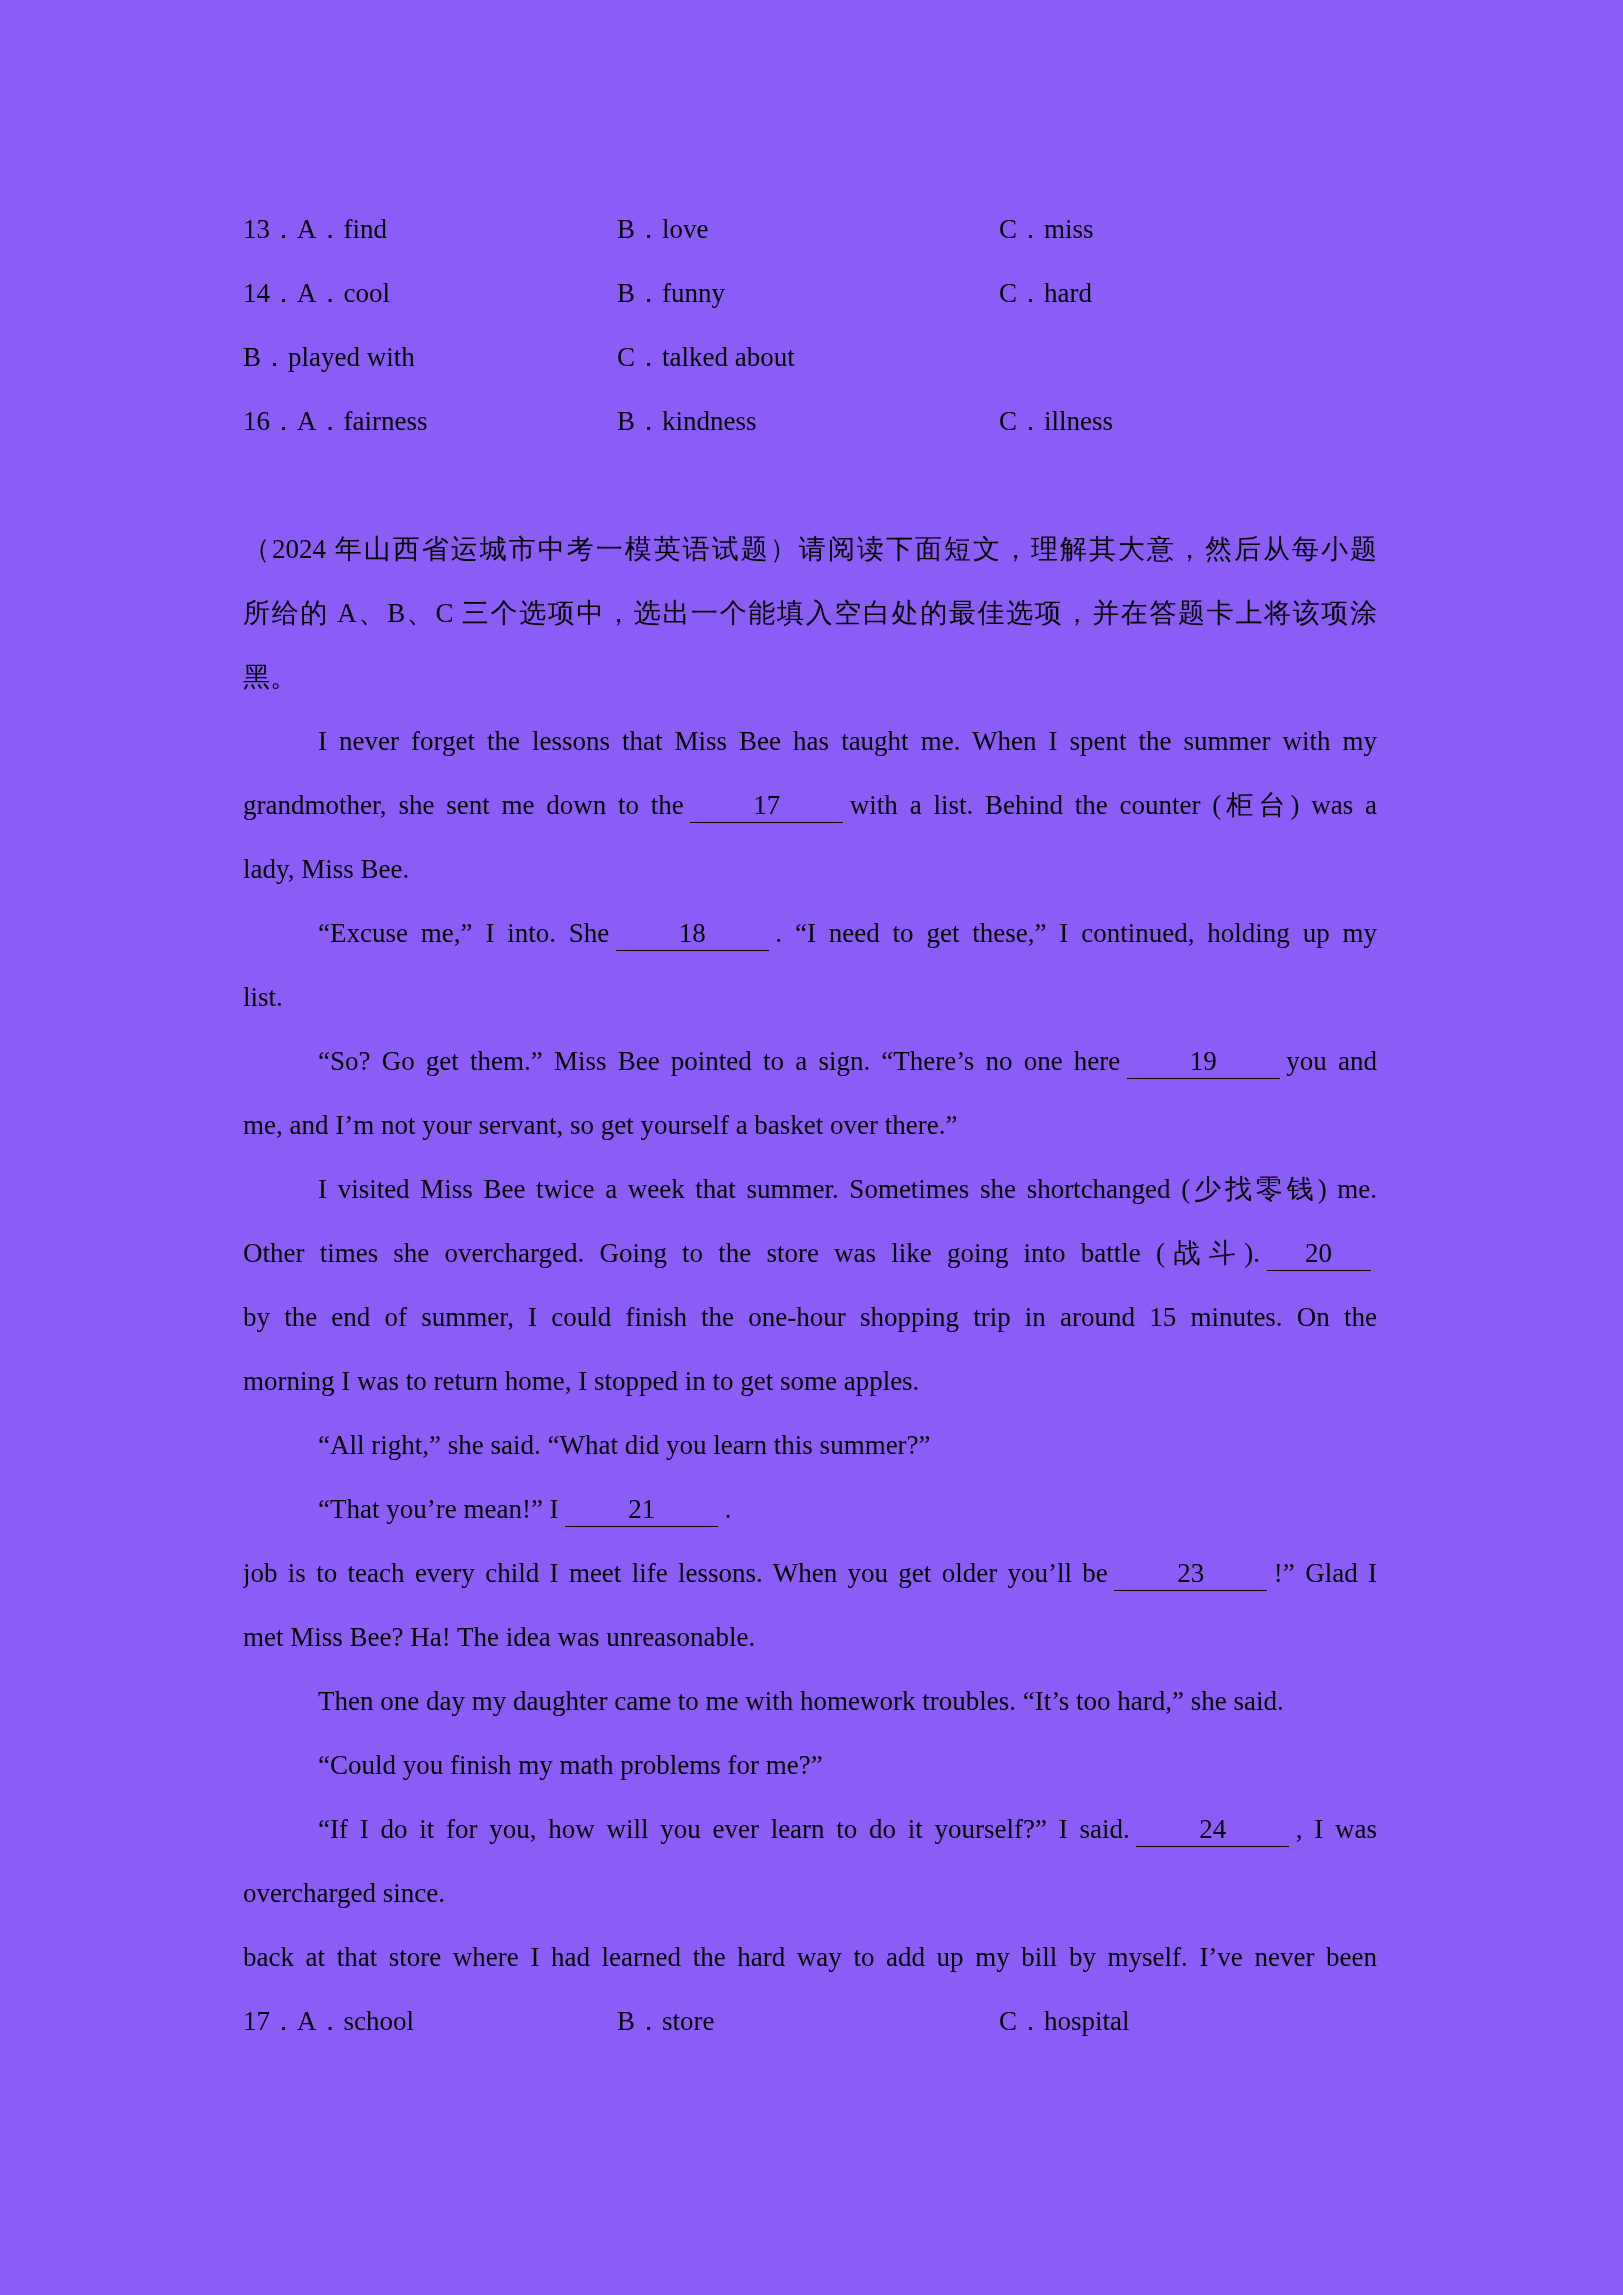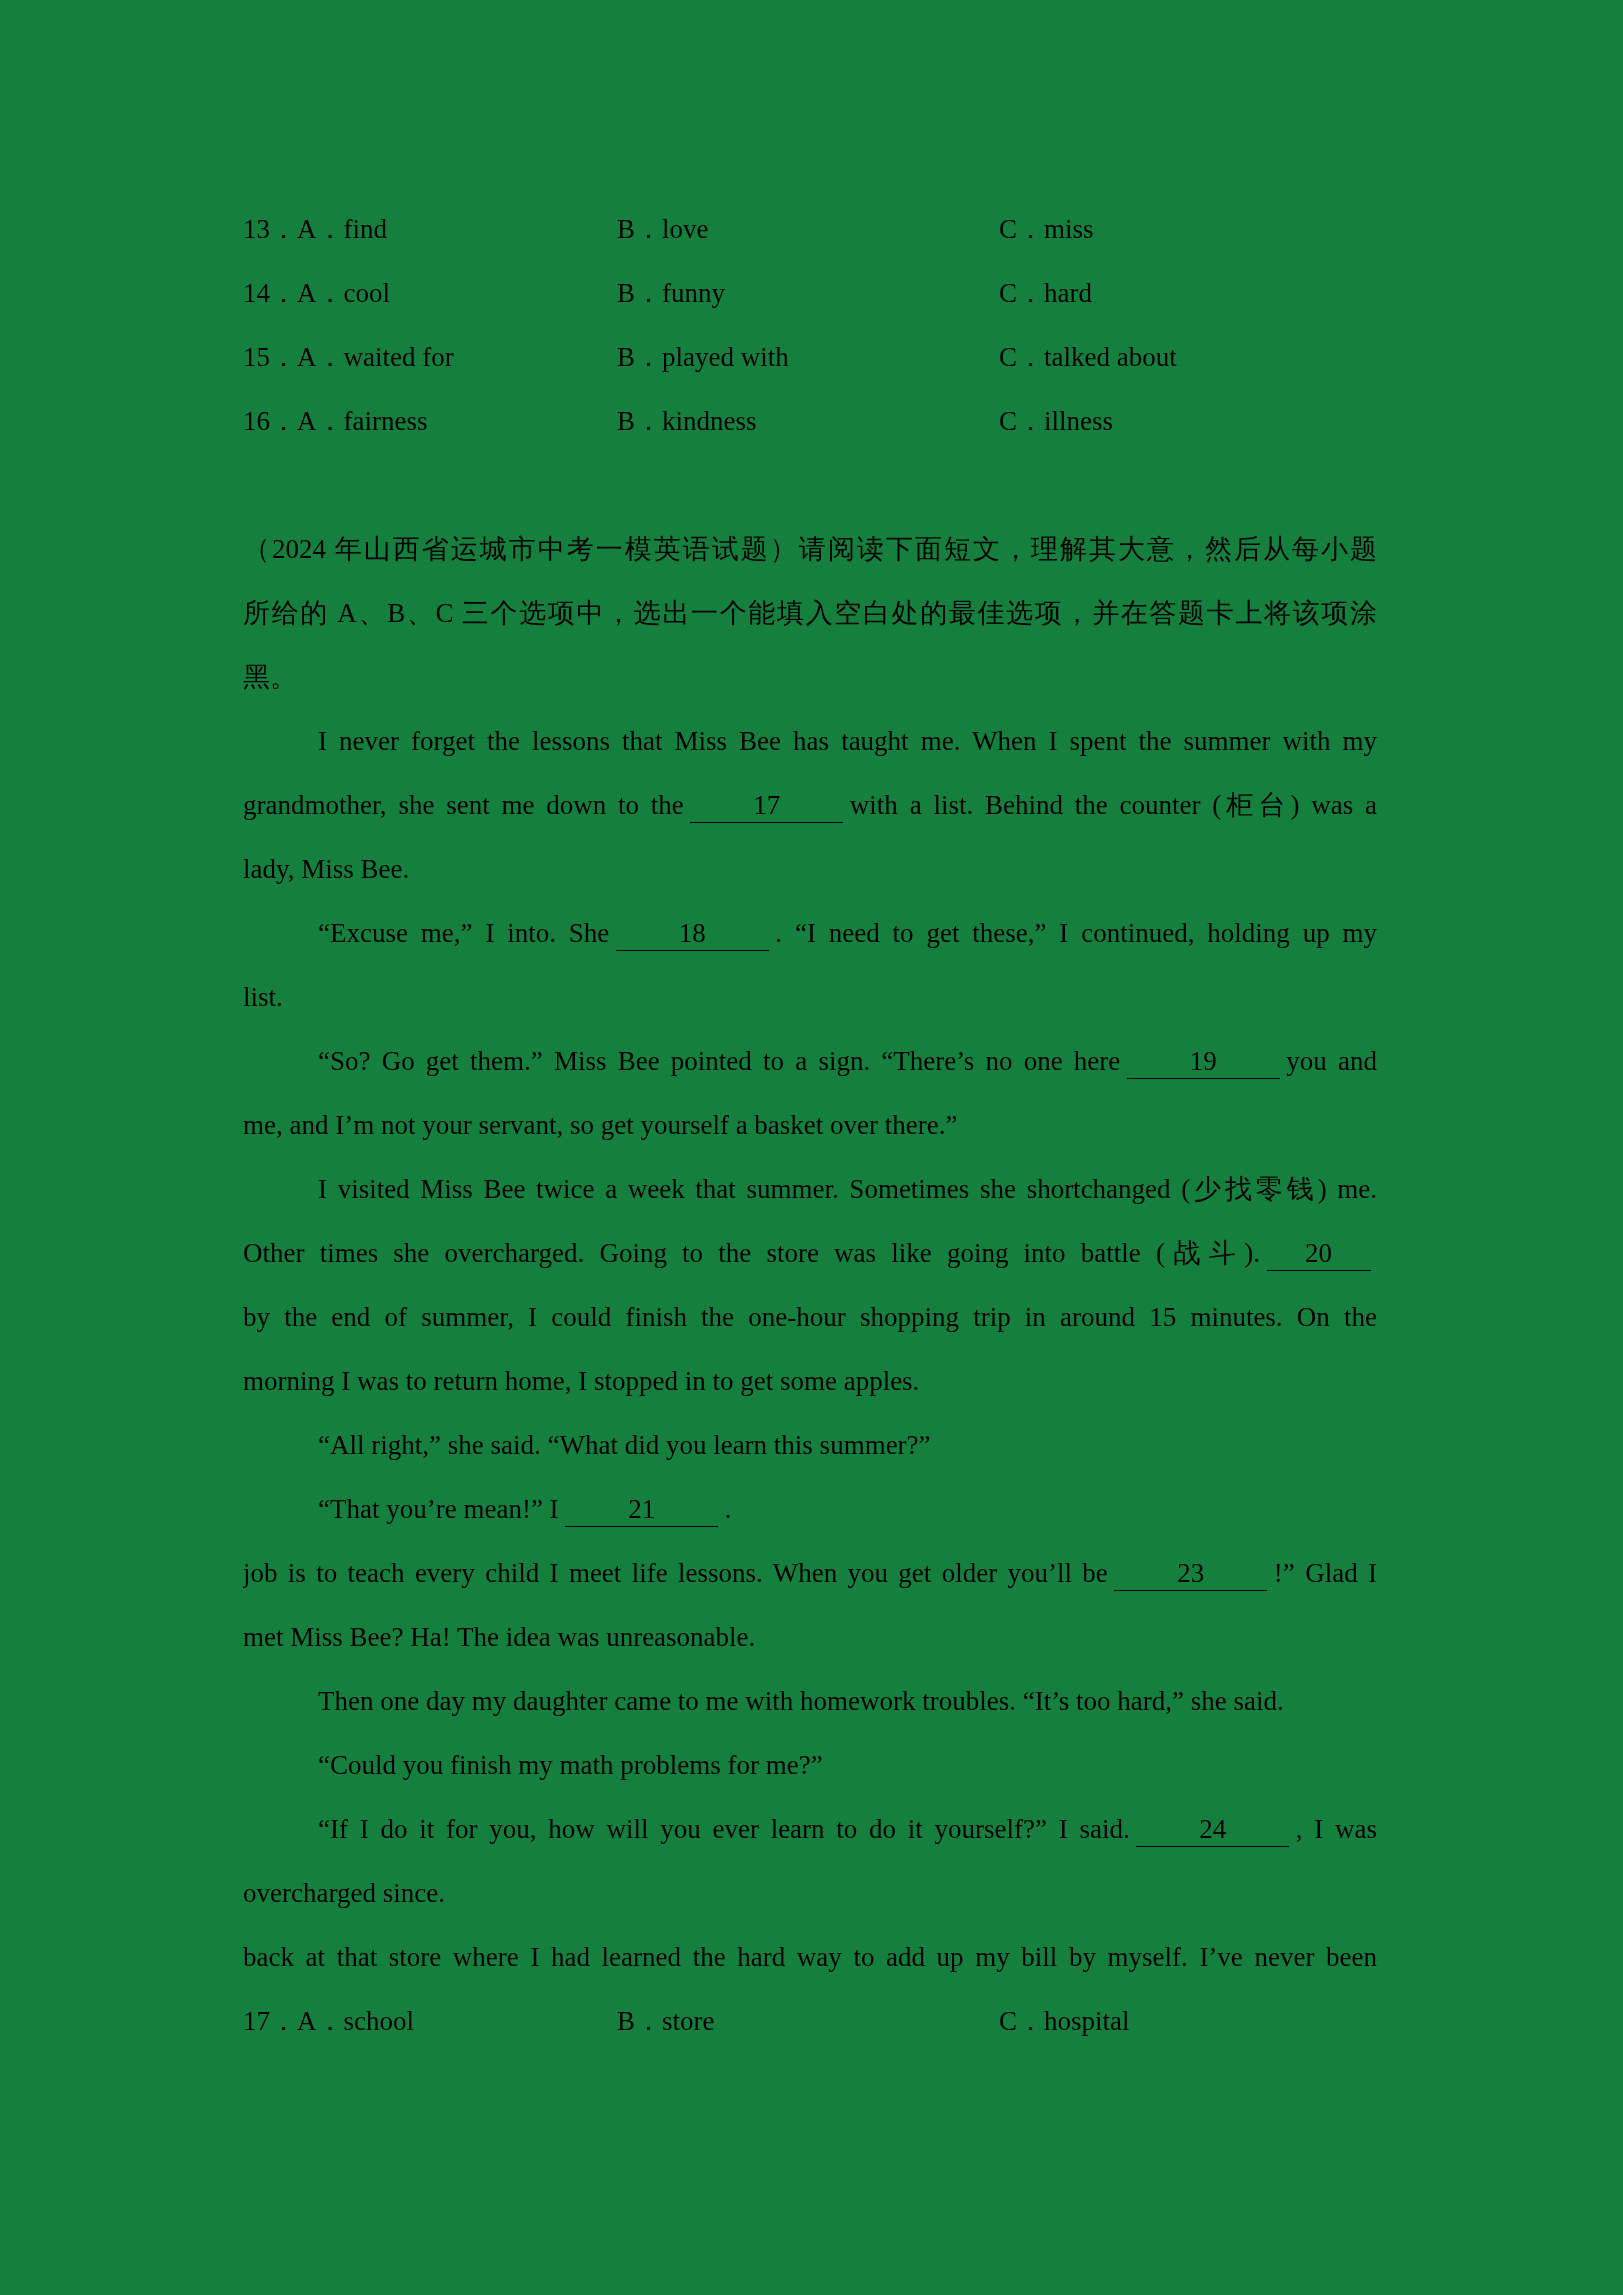--- a/index.html
+++ b/index.html
@@ -9,21 +9,21 @@
     background: #ffffff;
     color: #000000;
     font-family: "Liberation Serif", "DejaVu Serif", serif;
     font-size: 27px;
   }
   .page {
     box-sizing: border-box;
     width: 1623px;
     height: 2295px;
     padding: 197px 246px 0 243px;
-    background: #15803d;
+    background: #8b5cf6;
   }
   .ln {
     height: 64px;
     line-height: 64px;
     overflow: hidden;
   }
   .just {
     text-align: justify;
     text-align-last: justify;
   }
@@ -56,21 +56,20 @@
     <span>13．A．find</span>
     <span>B．love</span>
     <span>C．miss</span>
   </div>
   <div class="ln opt-row">
     <span>14．A．cool</span>
     <span>B．funny</span>
     <span>C．hard</span>
   </div>
   <div class="ln opt-row">
-    <span>15．A．waited for</span>
     <span>B．played with</span>
     <span>C．talked about</span>
   </div>
   <div class="ln opt-row">
     <span>16．A．fairness</span>
     <span>B．kindness</span>
     <span>C．illness</span>
   </div>
 
   <div class="ln empty"></div>

